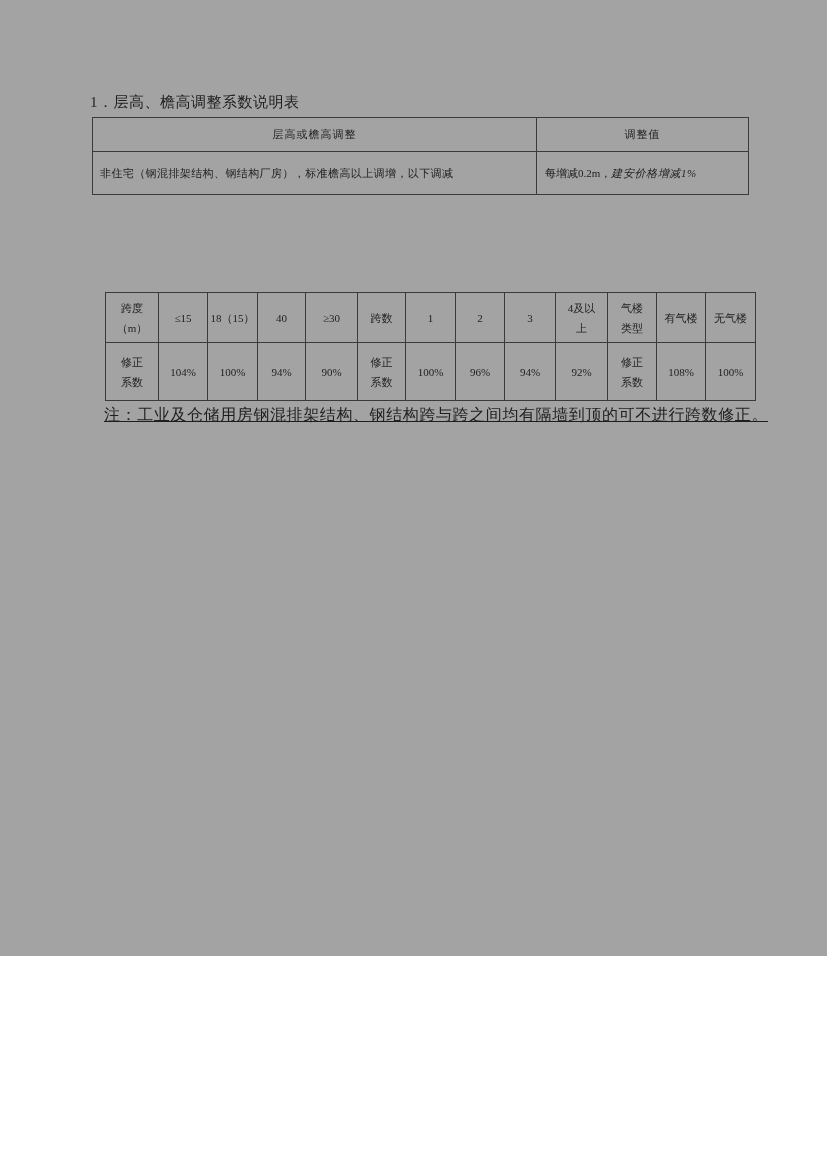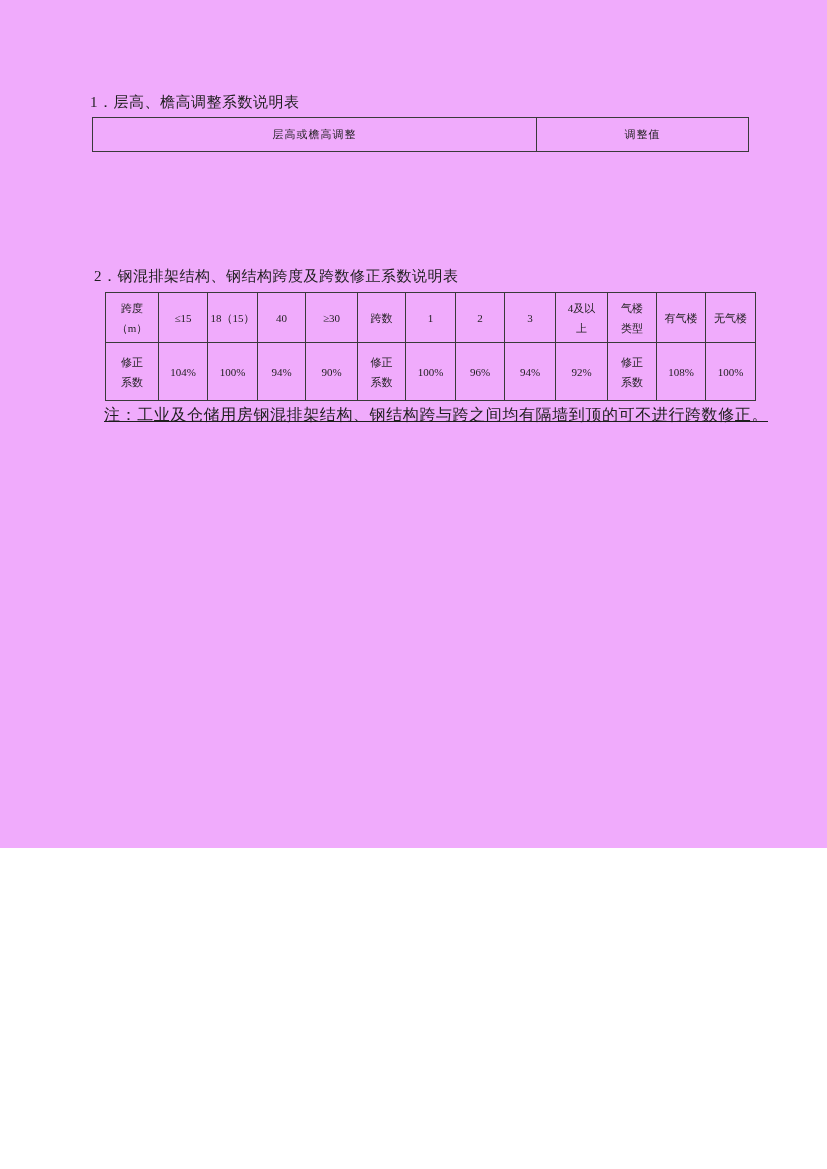--- a/index.html
+++ b/index.html
@@ -1,21 +1,21 @@
 <!DOCTYPE html>
 <html><head>
 <meta charset="utf-8">
 <style>
   * { margin: 0; padding: 0; box-sizing: border-box; }
   html, body { background: #ffffff; }
   .page {
     position: relative;
     width: 827px;
-    height: 848px;
-    background: #f0abfc;
+    height: 956px;
+    background: #a3a3a3;
     font-family: "Liberation Serif", "DejaVu Serif", serif;
     color: #1e1e1e;
     overflow: hidden;
   }
   .sec-title {
     position: absolute;
     font-size: 15px;
     letter-spacing: 0.5px;
     white-space: nowrap;
   }
@@ -93,24 +93,27 @@
   <table class="table1">
     <colgroup>
       <col style="width:444px">
       <col style="width:212px">
     </colgroup>
     <tbody>
       <tr class="hrow">
         <th>层高或檐高调整</th>
         <th>调整值</th>
       </tr>
+      <tr class="brow">
+        <td class="desc">非住宅（钢混排架结构、钢结构厂房），标准檐高以上调增，以下调减</td>
+        <td class="val"><span>每增减0.2m，</span><span class="kai">建安价格增减1%</span></td>
+      </tr>
     </tbody>
   </table>
 
-  <div class="sec-title t2">2．钢混排架结构、钢结构跨度及跨数修正系数说明表</div>
 
   <table class="table2">
     <colgroup>
       <col style="width:53px">
         <col style="width:49px">
         <col style="width:50px">
         <col style="width:48px">
       <col style="width:52px">
         <col style="width:48px">
         <col style="width:50px">

